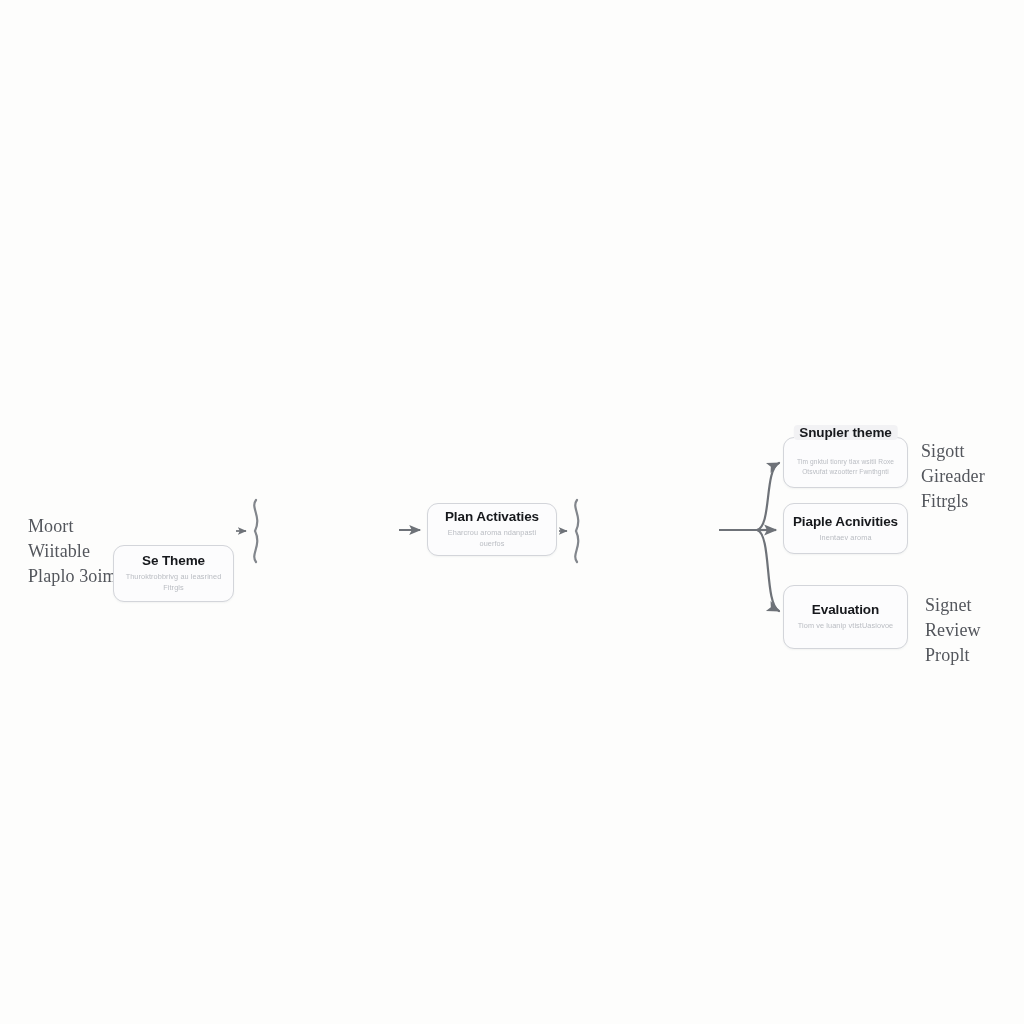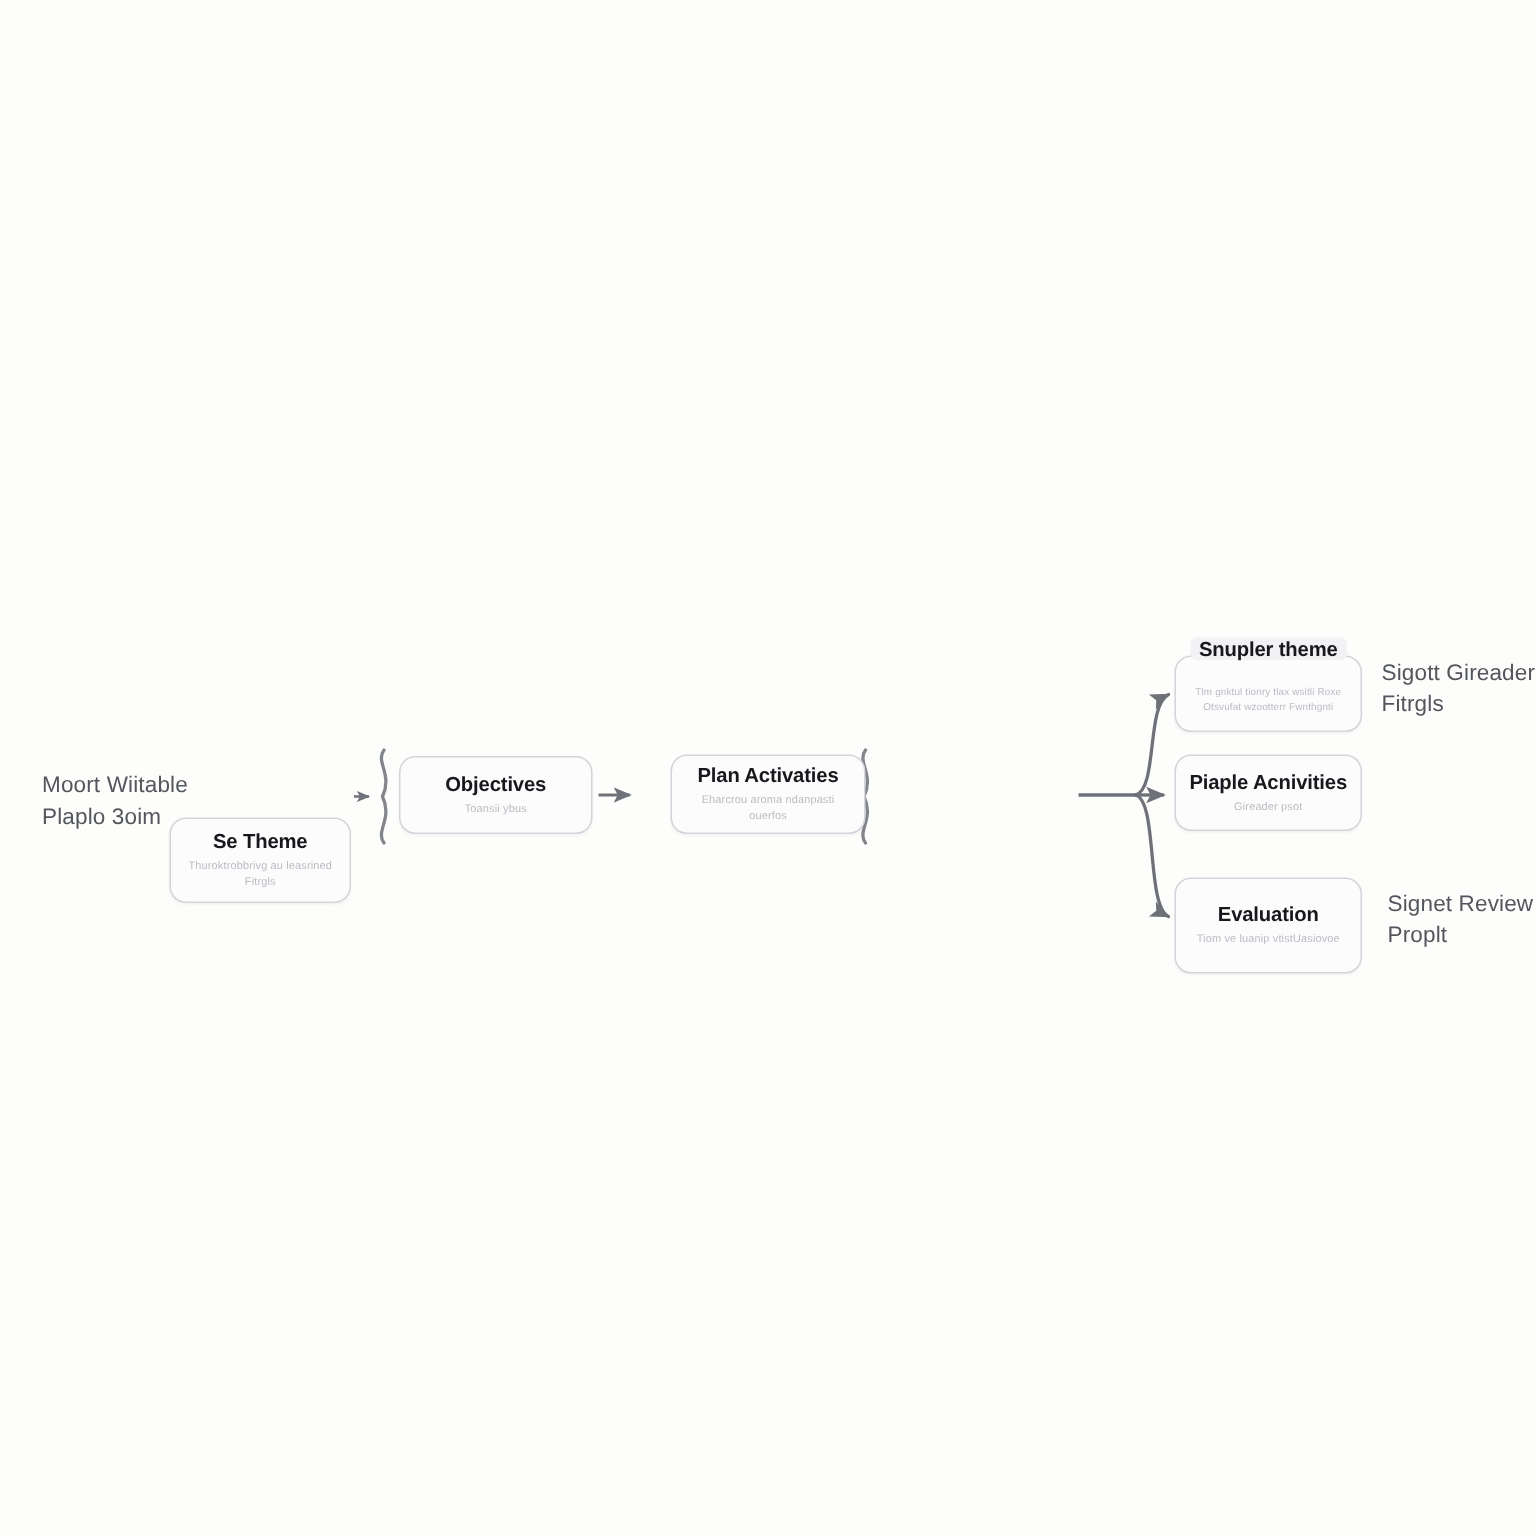--- a/index.html
+++ b/index.html
@@ -61,21 +61,21 @@
     line-height: 1.45;
     font-weight: normal;
     filter: blur(0.45px);
     letter-spacing: 0.1px;
     max-width: 96%;
   }
 
   
   #node-theme      { left: 113px; top: 501px; width: 121px; height: 57px; margin-top: 44px; }
   #node-objectives { left: 266px; top: 504px; width: 129px; height: 52px; }
-  #node-plan       { left: 447px; top: 503px; width: 130px; height: 53px; }
+  #node-plan       { left: 427px; top: 503px; width: 130px; height: 53px; }
   #node-resources  { left: 586px; top: 503px; width: 131px; height: 53px; }
 
   
   #node-snupler {
     left: 783px; top: 437px; width: 125px; height: 51px;
     justify-content: flex-start;
     padding-top: 9px;
   }
   
   #node-snupler .title {
@@ -90,25 +90,26 @@
   #node-snupler .sub {
     margin-top: 10px;
     font-size: 6.6px;
   }
   #node-activities { left: 783px; top: 503px; width: 125px; height: 51px; }
   #node-evaluation { left: 783px; top: 585px; width: 125px; height: 64px; }
 
   
   .side-label {
     position: absolute;
-    font-size: 15px;
+    font-size: 18px;
     color: #53565c;
     line-height: 1.38;
     letter-spacing: 0.1px;
     white-space: pre-line;
+    font-family: Liberation Serif, serif;
   }
   #label-start { left: 28px; top: 514px; width: 100px; }
   #label-top-right { left: 921px; top: 439px; width: 104px; }
   #label-bottom-right { left: 925px; top: 593px; width: 104px; }
 </style>
 </head>
 <body>
 
 <div id="canvas">
 
@@ -148,39 +149,35 @@
   </svg>
 
   <div class="side-label" id="label-start">Moort Wiitable
 Plaplo 3oim</div>
 
   <div class="node" id="node-theme">
     <div class="title">Se Theme</div>
     <div class="sub">Thuroktrobbrivg au leasrined Fitrgls</div>
   </div>
 
-  <div class="node" id="node-objectives">
-    <div class="title">Objectives</div>
-    <div class="sub">Toansii ybus</div>
-  </div>
 
   <div class="node" id="node-plan">
     <div class="title">Plan Activaties</div>
     <div class="sub">Eharcrou aroma ndanpasti ouerfos</div>
   </div>
 
 
   <div class="node" id="node-snupler">
     <div class="title">Snupler theme</div>
     <div class="sub">Tlm gnktul tionry tlax wsitli Roxe Otsvufat wzootterr Fwnthgnti</div>
   </div>
 
   <div class="node" id="node-activities">
     <div class="title">Piaple Acnivities</div>
-    <div class="sub">Gireader psot</div>
+    <div class="sub">Inentaev aroma</div>
   </div>
 
   <div class="node" id="node-evaluation">
     <div class="title">Evaluation</div>
     <div class="sub">Tiom ve luanip vtistUasiovoe</div>
   </div>
 
   <div class="side-label" id="label-top-right">Sigott Gireader
 Fitrgls</div>
   <div class="side-label" id="label-bottom-right">Signet Review

